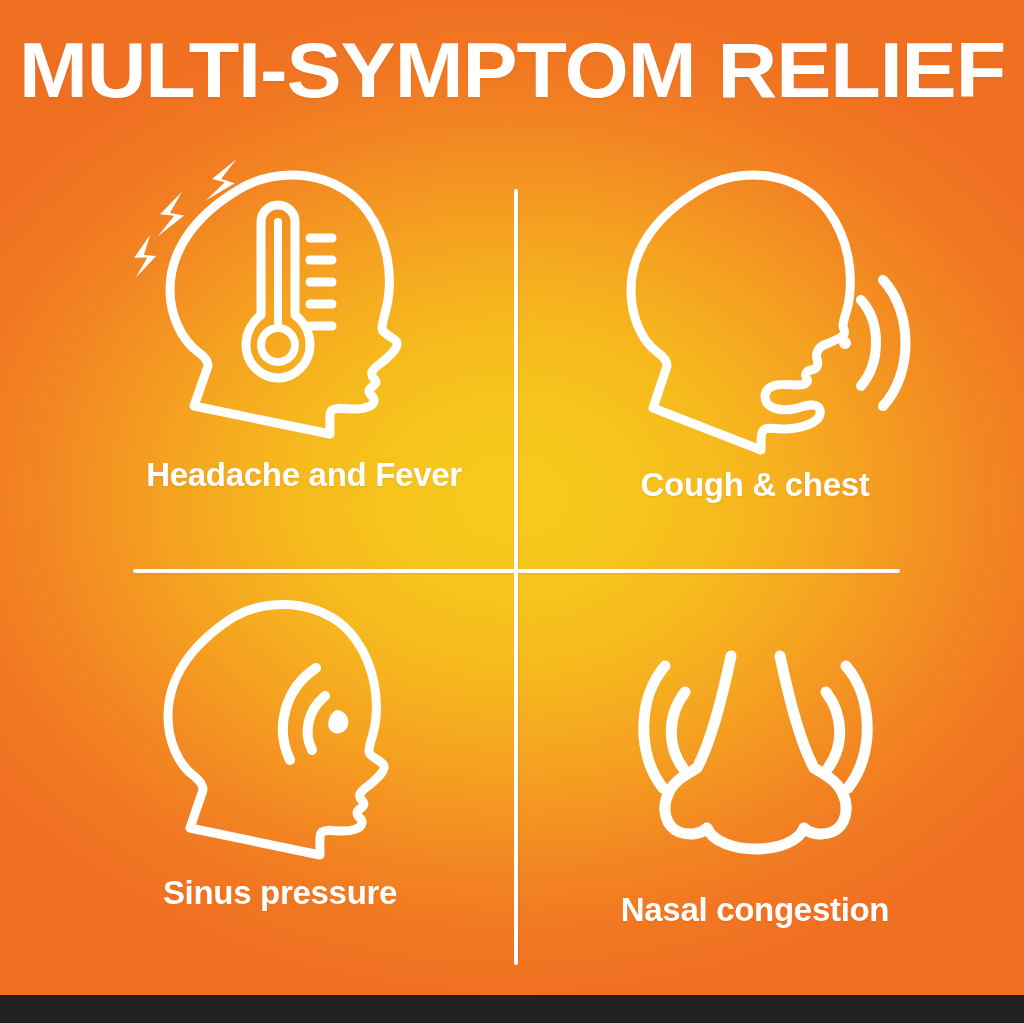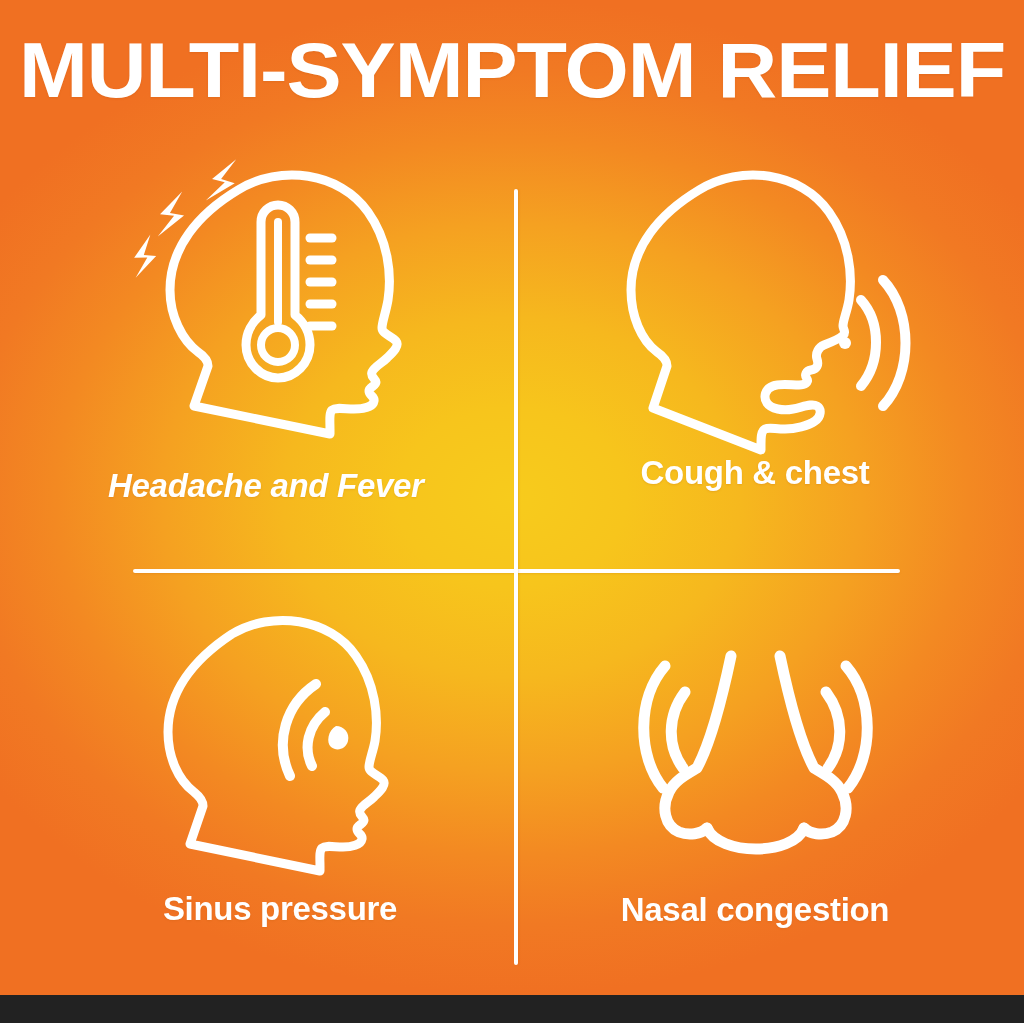--- a/index.html
+++ b/index.html
@@ -65,45 +65,45 @@
     box-shadow: 1px 0 2px rgba(180, 90, 10, 0.18);
   }
 
   
   .quad {
     position: absolute;
     box-sizing: border-box;
   }
   .quad-tl { left: 60px;  top: 150px; width: 440px; height: 400px; }
   .quad-tr { left: 530px; top: 150px; width: 450px; height: 400px; }
-  .quad-bl { left: 60px;  top: 600px; width: 440px; height: 365px; }
+  .quad-bl { left: 60px;  top: 584px; width: 440px; height: 365px; }
   .quad-br { left: 530px; top: 600px; width: 450px; height: 365px; }
 
   .icon-box {
     display: flex;
     align-items: center;
     justify-content: center;
   }
   .icon-box svg { display: block; overflow: visible; }
 
   .caption {
     color: #FFFFFF;
     font-size: 33px;
     line-height: 42px;
     font-weight: 700;
     letter-spacing: -0.3px;
     text-shadow: 0 1px 2px rgba(180, 90, 10, 0.20);
   }
 
   
   .quad-tl .icon-box { height: 290px; justify-content: center; }
-  .quad-tl .caption  { text-align: left; padding-left: 48px; margin-top: 25px; font-style: italic; }
+  .quad-tl .caption  { text-align: center; padding-left: 48px; margin-top: 14px; }
 
   .quad-tr .icon-box { height: 290px; }
-  .quad-tr .caption  { text-align: center; margin-top: 12px; }
+  .quad-tr .caption  { text-align: center; margin-top: 24px; }
 
   .quad-bl .icon-box { height: 280px; }
   .quad-bl .caption  { text-align: center; margin-top: 8px; }
 
   .quad-br .icon-box { height: 280px; }
   .quad-br .caption  { text-align: center; margin-top: 9px; }
 </style>
 </head>
 <body>
 

